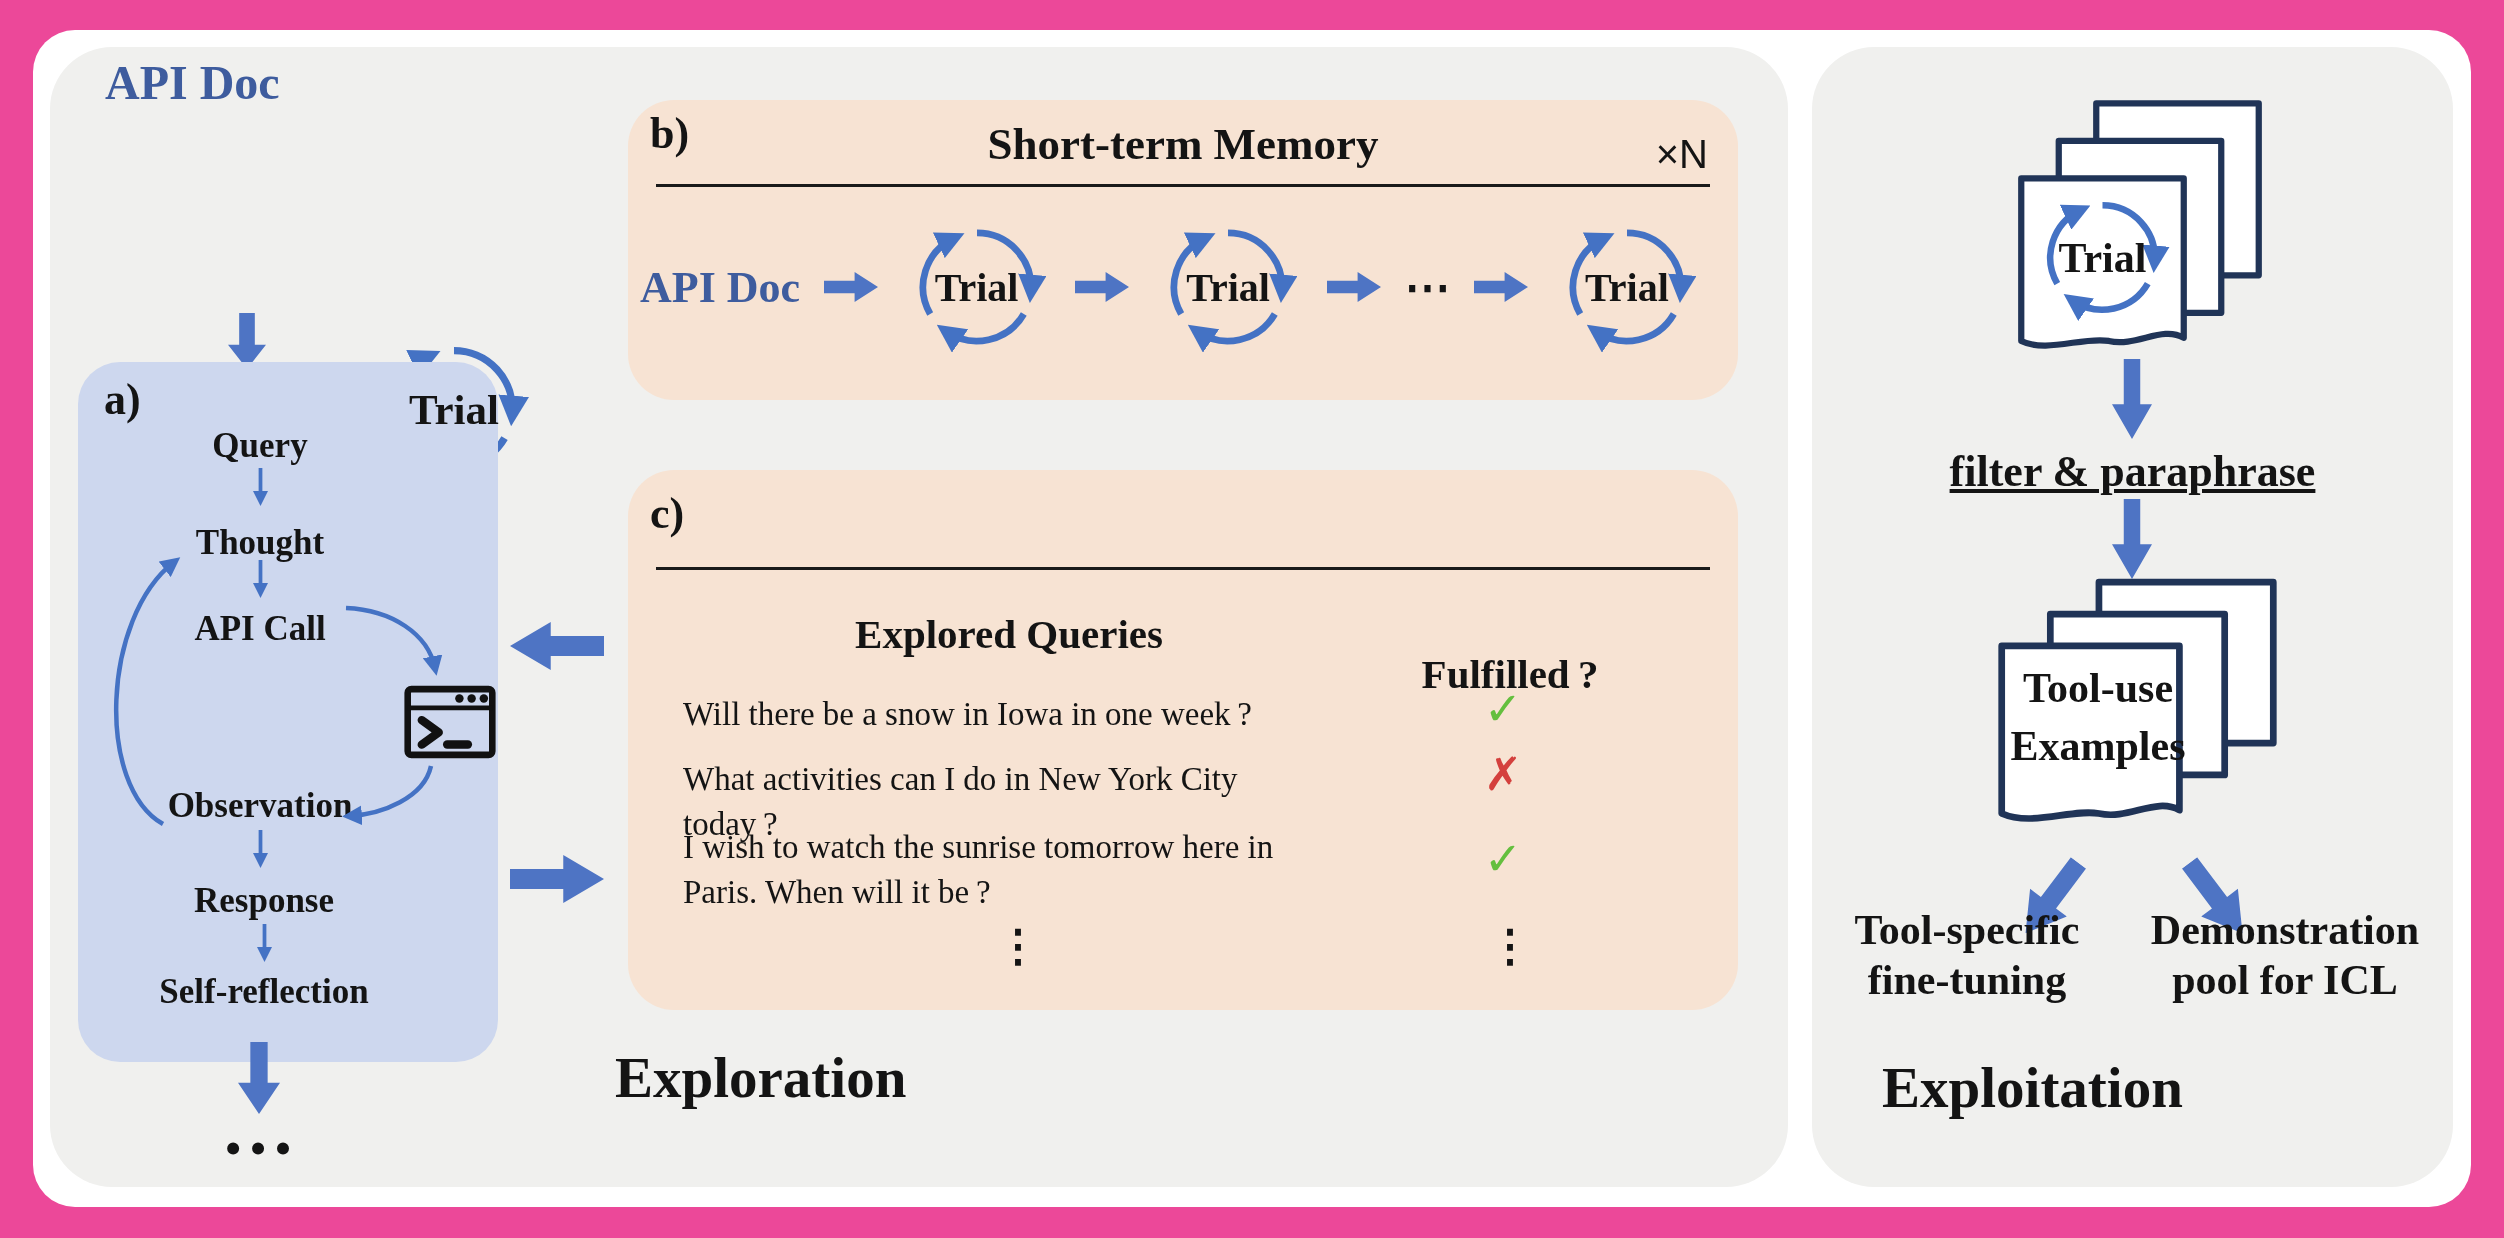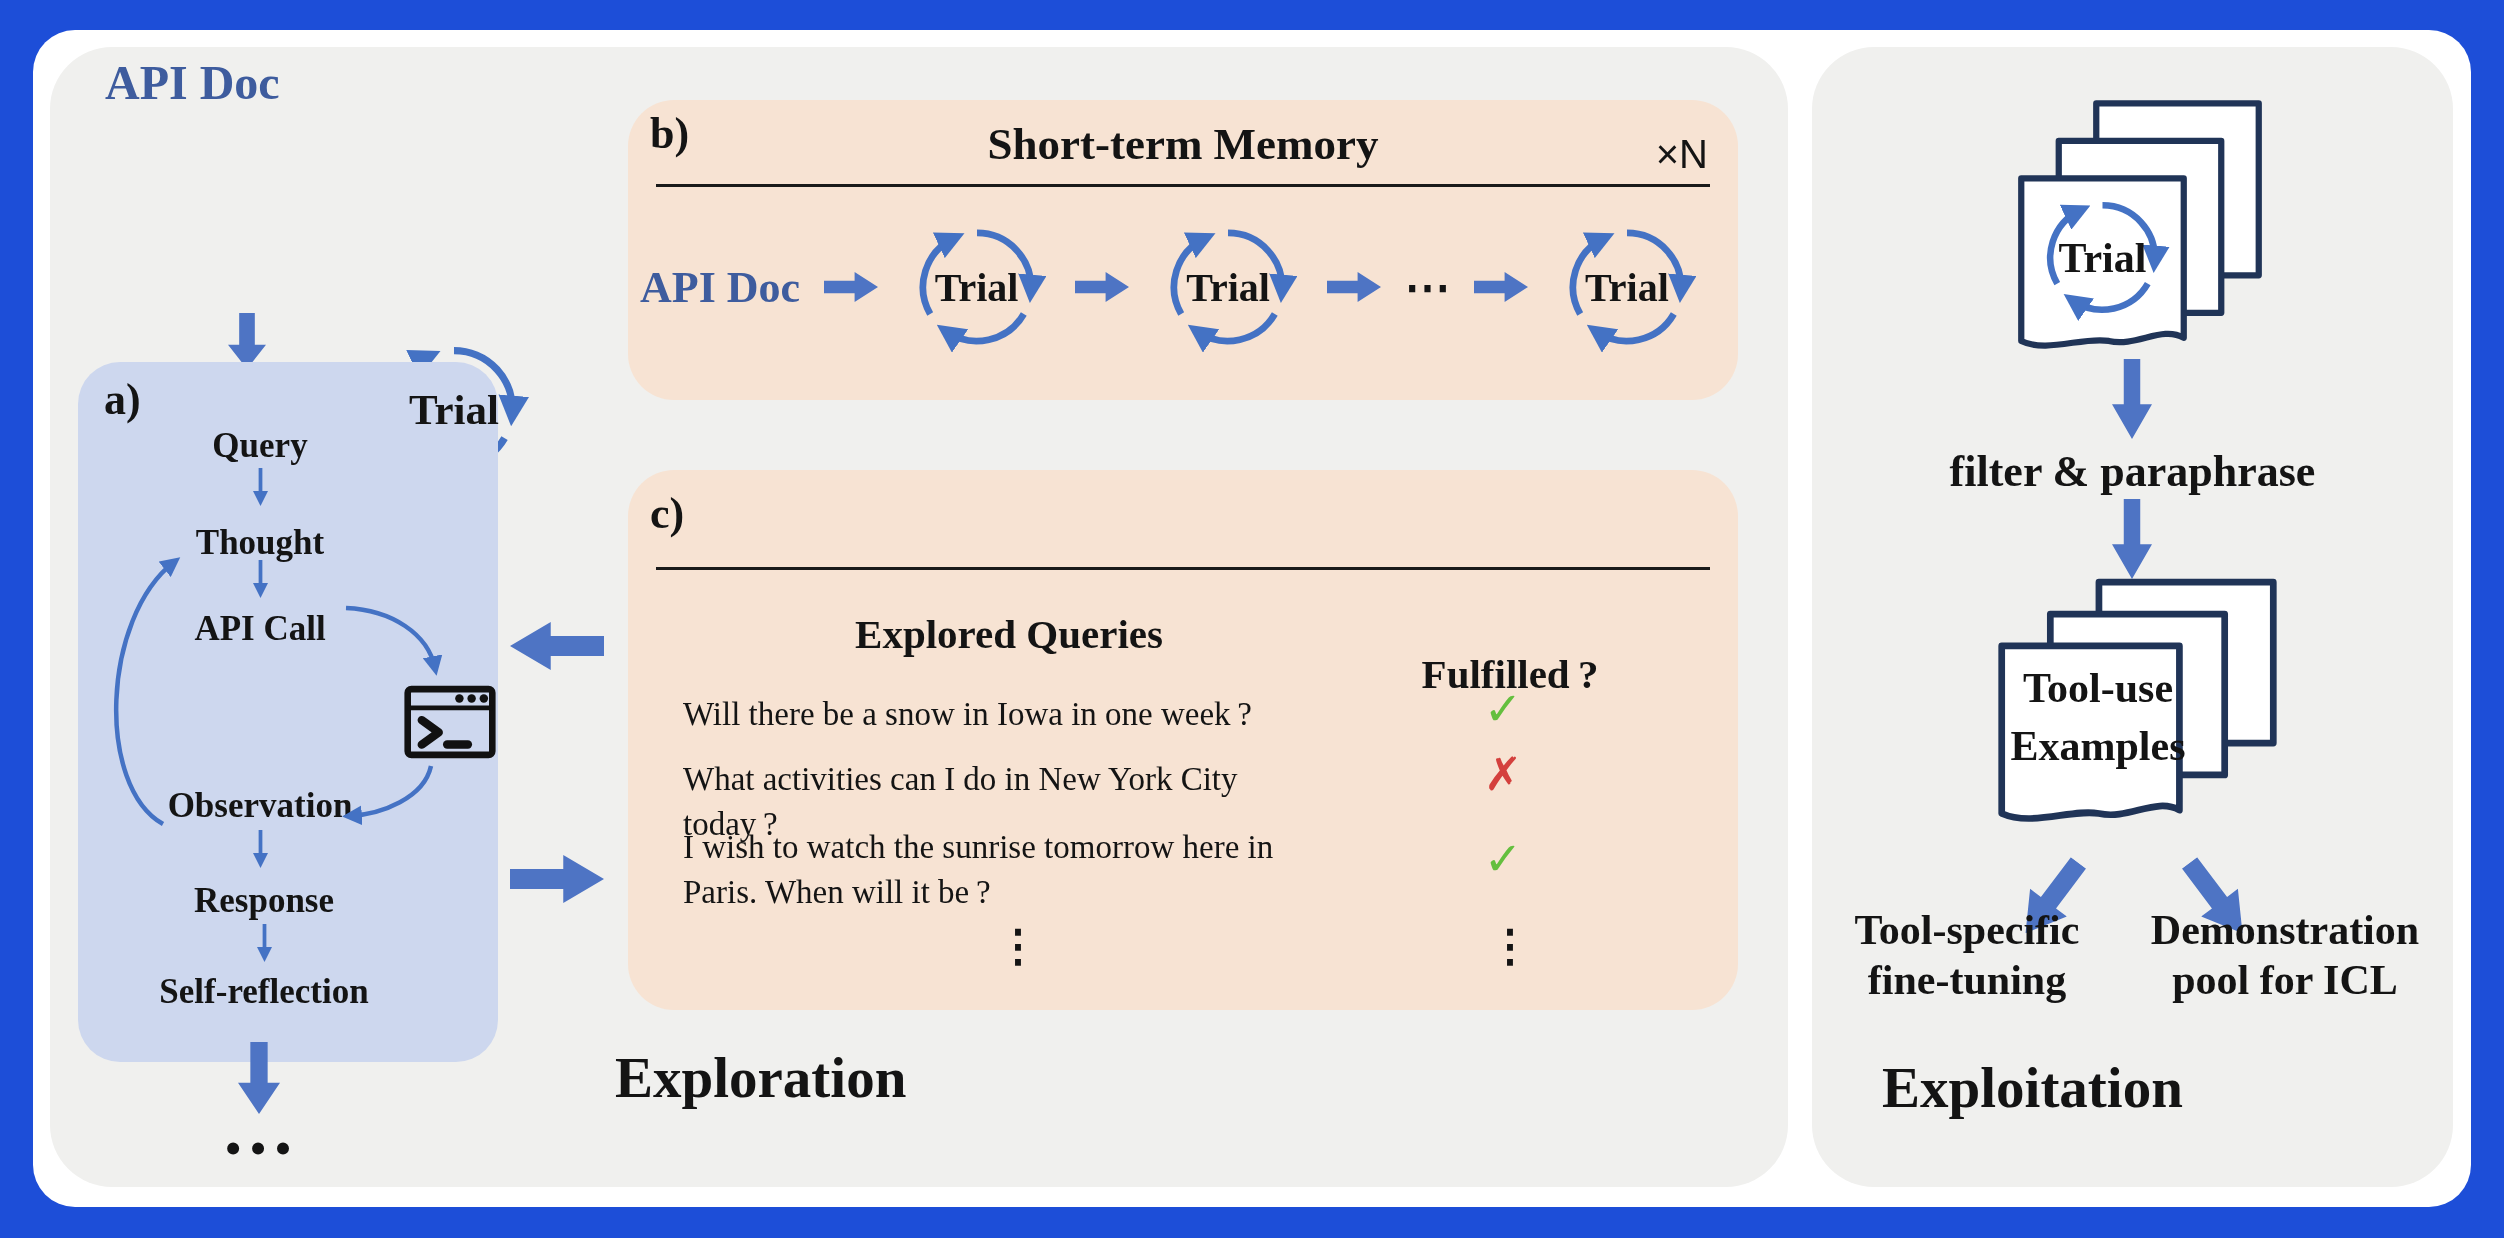--- a/index.html
+++ b/index.html
@@ -1,16 +1,16 @@
 <!DOCTYPE html>
 <html><head>
 <meta charset="utf-8">
 <style>
   html,body{margin:0;padding:0;background:#000;}
-  .canvas{position:relative;width:2504px;height:1238px;background:#1d4ed8;overflow:hidden;
+  .canvas{position:relative;width:2504px;height:1238px;background:#ec4899;overflow:hidden;
           font-family:"Liberation Serif","DejaVu Serif",serif;color:#141414;}
   .card{position:absolute;left:33px;top:30px;width:2438px;height:1177px;background:#ffffff;border-radius:42px;}
   .panel{position:absolute;background:#f0f0ee;border-radius:62px;}
   .panel-left{left:50px;top:47px;width:1738px;height:1140px;}
   .panel-right{left:1812px;top:47px;width:641px;height:1140px;}
   .abs{position:absolute;}
   .pre{white-space:pre-line;}
   .ctr{text-align:center;}
   
   .apidoc-title{left:55px;top:8px;font-size:48px;font-weight:bold;color:#3e5c9e;}
@@ -276,21 +276,21 @@
           </svg></span>
       <span class="lbl" style="font-size:42px;">Trial</span>
     </div>
 
     <div class="ar arrow-down" style="left:300px;top:312px;width:40px;height:80px;">
         <svg viewBox="0 0 34 60" preserveAspectRatio="none" width="100%" height="100%">
           <polygon points="10,0 24,0 24,34 34,34 17,60 0,34 10,34" fill="#4e74c4"></polygon>
         </svg>
       </div>
 
-    <div class="rp-label" style="left:0;top:400px;width:641px;font-size:44px;">filter &amp; paraphrase</div>
+    <div class="rp-label" style="left:0;top:400px;width:641px;font-size:44px;text-decoration:underline;">filter &amp; paraphrase</div>
 
     <div class="ar arrow-down" style="left:300px;top:452px;width:40px;height:80px;">
         <svg viewBox="0 0 34 60" preserveAspectRatio="none" width="100%" height="100%">
           <polygon points="10,0 24,0 24,34 34,34 17,60 0,34 10,34" fill="#4e74c4"></polygon>
         </svg>
       </div>
 
     <div class="abs" style="left:183px;top:531px;width:285px;height:290px;">
       <svg viewBox="0 0 170 172" width="100%" height="100%">
         <g fill="#ffffff" stroke="#203457" stroke-width="4" stroke-linejoin="round">

